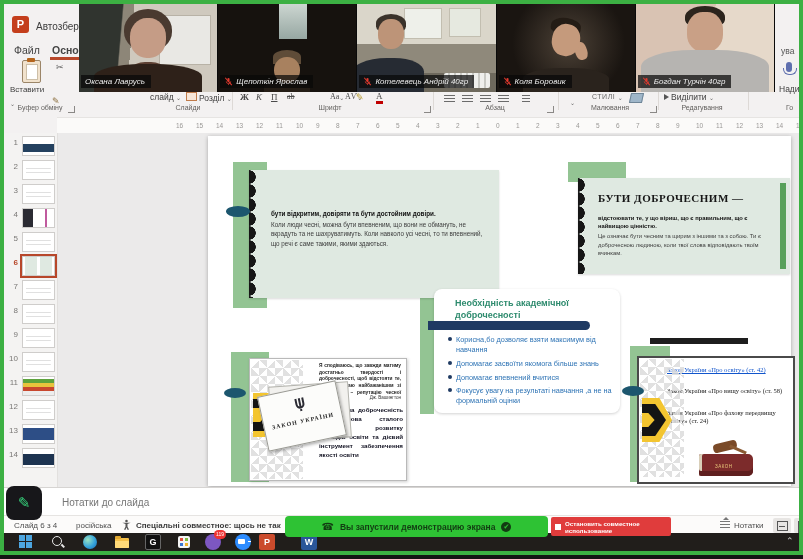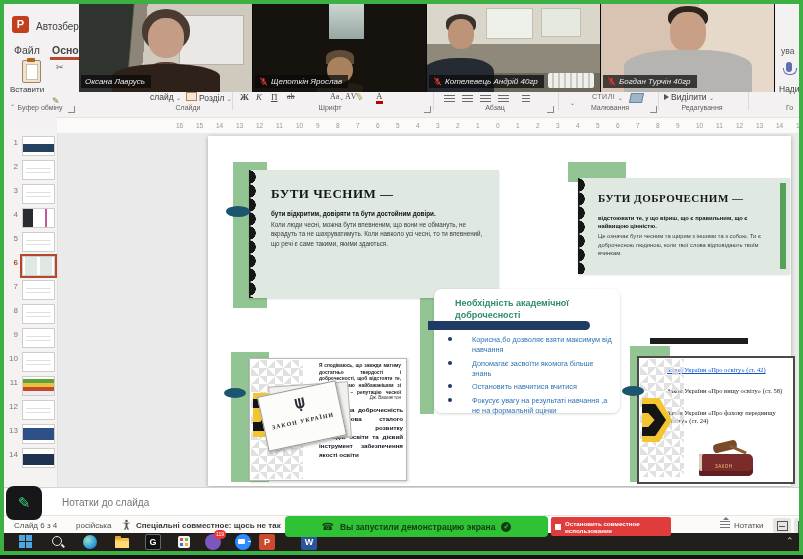--- a/index.html
+++ b/index.html
@@ -126,21 +126,21 @@
   .card-body{color:#3c3c3c;}
   .whitecard{position:absolute;background:#fff;z-index:4;}
   .diamonds{position:absolute;z-index:5;opacity:.85;
     background-image:linear-gradient(45deg,#dcdcdc 25%,transparent 25% 75%,#dcdcdc 75%),
                      linear-gradient(135deg,#dcdcdc 25%,transparent 25% 75%,#dcdcdc 75%);
     background-size:16px 16px;background-position:0 0,8px 8px;}
   .chev{position:absolute;z-index:6;}
   .chev .y{position:absolute;inset:0;background:#f3c530;clip-path:polygon(0 0,58% 0,100% 50%,58% 100%,0 100%);}
   .chev .b{position:absolute;left:0;top:6px;bottom:6px;width:80%;background:#141414;clip-path:polygon(0 0,55% 0,100% 50%,55% 100%,0 100%);}
   .chev .y2{position:absolute;left:0;top:15px;bottom:15px;width:42%;background:#f3c530;clip-path:polygon(0 0,50% 0,100% 50%,50% 100%,0 100%);}
-  .brow{display:flex;gap:20px;margin-bottom:4px;}
+  .brow{display:flex;gap:4px;margin-bottom:4px;}
   .bdot{width:4px;height:4px;border-radius:50%;background:#1f3a63;flex:none;margin-top:2px;}
   .btxt{font-size:7.3px;line-height:1.35;color:#2f74b5;}
   .law{font-family:"Liberation Serif","DejaVu Serif",serif;font-size:6.5px;color:#1a1a1a;margin-bottom:13px;line-height:1.3;}
   .law.lnk{color:#1155cc;text-decoration:underline;}
   #doc-img{left:262px;top:388px;width:78px;height:54px;transform:rotate(-12deg);background:#fcfcfa;
            border:1px solid #9a9a94;box-shadow:1px 2px 3px rgba(0,0,0,.3);z-index:6;text-align:center;}
   #doc-img2{left:270px;top:384px;width:78px;height:54px;transform:rotate(-4deg);background:#f2f1ee;border:1px solid #b5b5af;z-index:5;}
   #doc-label{font-family:"Liberation Serif","DejaVu Serif",serif;font-size:6px;letter-spacing:1px;color:#2a2a2a;font-weight:bold;margin-top:2px;}
   #book-icon{left:698px;top:442px;width:58px;height:34px;z-index:6;}
   #book-base{position:absolute;left:2px;bottom:0;width:54px;height:22px;background:#7c2b2b;border-radius:2px 5px 5px 2px;box-shadow:inset 0 -5px #5f1f1f,inset 3px 0 #d9cfb9;}
@@ -352,21 +352,20 @@
         <span class="tpage p14"></span>
       </div>
     </div>
 
   <div class="abs" id="canvas"></div>
   <div class="abs" id="slide"></div>
 
   <div class="greenblk" style="left:233px;top:162px;width:34px;height:146px;"></div>
   <div class="mintcard" style="left:249px;top:170px;width:250px;height:128px;">
     <div class="scallop"></div>
-    <div class="abs card-title" style="left:22px;top:16px;font-size:13px;">БУТИ ЧЕСНИМ —</div>
     <div class="abs card-sub" style="left:22px;top:40px;width:218px;font-size:6.3px;">бути відкритим, довіряти та бути достойним довіри.</div>
     <div class="abs card-body" style="left:22px;top:50px;width:220px;font-size:6.3px;line-height:1.5;">Коли люди чесні, можна бути впевненим, що вони не обмануть, не вкрадуть та не шахруватимуть. Коли навколо усі чесні, то ти впевнений, що речі є саме такими, якими здаються.</div>
   </div>
   <div class="tealoval" style="left:226px;top:206px;width:24px;height:11px;"></div>
 
   <div class="greenblk" style="left:568px;top:162px;width:58px;height:20px;"></div>
   <div class="mintcard" style="left:578px;top:178px;width:212px;height:96px;">
     <div class="scallop"></div>
     <div class="abs" style="right:4px;top:5px;bottom:5px;width:6px;background:#57a05a;"></div>
     <div class="abs card-title" style="left:20px;top:14px;font-size:11px;">БУТИ ДОБРОЧЕСНИМ —</div>
@@ -382,21 +381,21 @@
         <div class="brow">
           <span class="bdot"></span>
           <span class="btxt">Корисна,бо дозволяє взяти максимум від навчання</span>
         </div>
         <div class="brow">
           <span class="bdot"></span>
           <span class="btxt">Допомагає засвоїти якомога більше знань</span>
         </div>
         <div class="brow">
           <span class="bdot"></span>
-          <span class="btxt">Остановить навчитися вчитися</span>
+          <span class="btxt">Допомагає впевнений вчитися</span>
         </div>
         <div class="brow">
           <span class="bdot"></span>
           <span class="btxt">Фокусує увагу на результаті навчання ,а не на формальній оцінки</span>
         </div>
       </div>
   </div>
 
   <div class="greenblk" style="left:231px;top:352px;width:38px;height:130px;"></div>
   <div class="whitecard" style="left:249px;top:358px;width:156px;height:121px;border:1px solid #b9b9b9;box-shadow:1px 1px 3px rgba(0,0,0,.2);">
@@ -558,20 +557,38 @@
         <div class="plate">
           <svg class="micoff" viewBox="0 0 12 12">
             <rect x="4.6" y="1.2" width="2.8" height="5.6" rx="1.4" fill="#e03a2f"></rect>
             <path d="M3 5.8a3 3 0 0 0 6 0" fill="none" stroke="#e03a2f" stroke-width="1"></path>
             <line x1="6" y1="8.8" x2="6" y2="10.6" stroke="#e03a2f" stroke-width="1"></line>
             <line x1="1.6" y1="1" x2="10.4" y2="10.8" stroke="#e03a2f" stroke-width="1.4"></line>
           </svg>
           <span>Котелевець Андрій 40гр</span>
         </div>
       </div>
+      <div class="vtile t3">
+        <i class="bgA"></i>
+        <i class="bgB"></i>
+        <i class="x1"></i>
+        <i class="x2"></i>
+        <i class="hair"></i>
+        <i class="head"></i>
+        <i class="torso"></i>
+        <div class="plate">
+          <svg class="micoff" viewBox="0 0 12 12">
+            <rect x="4.6" y="1.2" width="2.8" height="5.6" rx="1.4" fill="#e03a2f"></rect>
+            <path d="M3 5.8a3 3 0 0 0 6 0" fill="none" stroke="#e03a2f" stroke-width="1"></path>
+            <line x1="6" y1="8.8" x2="6" y2="10.6" stroke="#e03a2f" stroke-width="1"></line>
+            <line x1="1.6" y1="1" x2="10.4" y2="10.8" stroke="#e03a2f" stroke-width="1.4"></line>
+          </svg>
+          <span>Коля Боровик</span>
+        </div>
+      </div>
       <div class="vtile t4">
         <i class="bgA"></i>
         <i class="bgB"></i>
         <i class="x1"></i>
         <i class="x2"></i>
         <i class="hair"></i>
         <i class="head"></i>
         <i class="torso"></i>
         <div class="plate">
           <svg class="micoff" viewBox="0 0 12 12">

